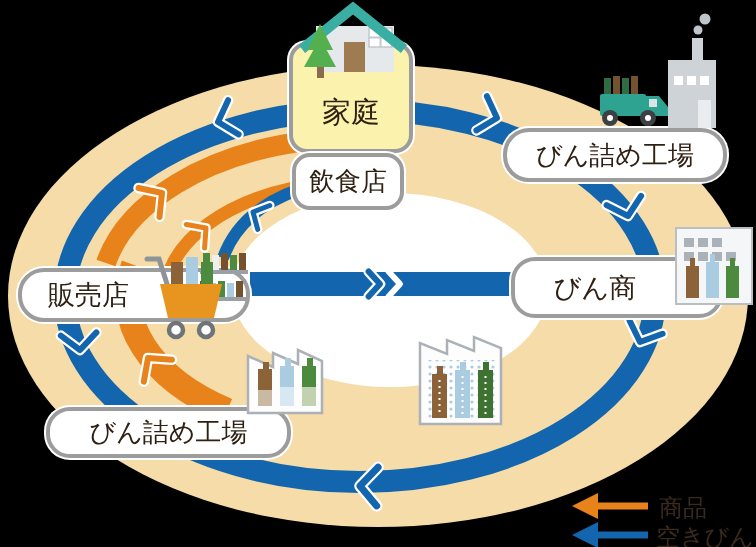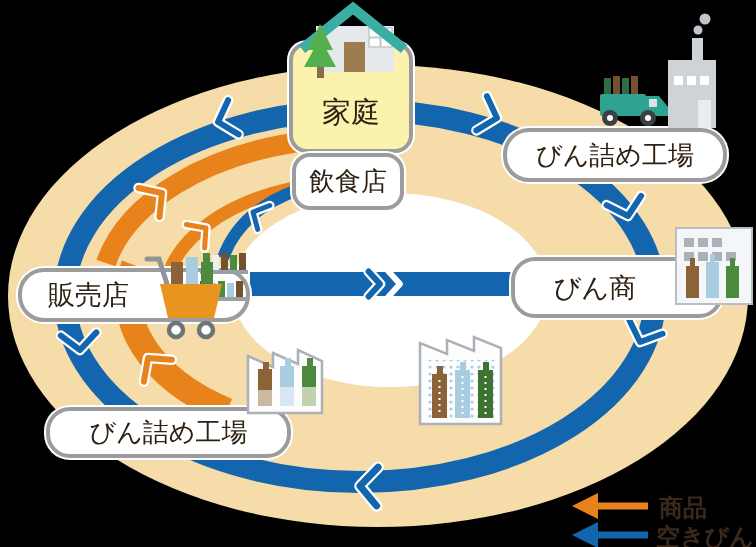--- a/index.html
+++ b/index.html
@@ -20,21 +20,21 @@
   #box-resource{left:503px;top:128px;width:224px;height:54px;border-radius:26px;}
   #box-resource .lbl{font-size:26px;}
   #box-store{left:18px;top:268px;width:232px;height:54px;border-radius:26px;justify-content:flex-start;}
   #box-store .lbl{font-size:27px;padding-left:26px;}
   #box-dealer{left:511px;top:257px;width:212px;height:61px;border-radius:24px;}
   #box-dealer .lbl{font-size:27px;padding-right:44px;}
   #box-washing{left:452px;top:387px;width:221px;height:53px;border-radius:24px;}
   #box-washing .lbl{font-size:26px;padding-left:30px;}
   #box-bottling{left:46px;top:407px;width:245px;height:51px;border-radius:24px;justify-content:center;}
   #box-bottling .lbl{font-size:26px;}
-  .legend-label{position:absolute;z-index:3;font-weight:bold;color:var(--c-legendtext,#3A2A1E);
+  .legend-label{position:absolute;z-index:3;font-weight:normal;color:var(--c-legendtext,#3A2A1E);
                 font-size:24px;white-space:nowrap;}
   #legend-products-label{left:659px;top:492px;}
   #legend-empties-label{left:656px;top:521px;}
 </style>
 </head>
 <body>
 
 <div id="stage">
 
   <svg id="base-layer" width="756" height="547" viewBox="0 0 756 547">

